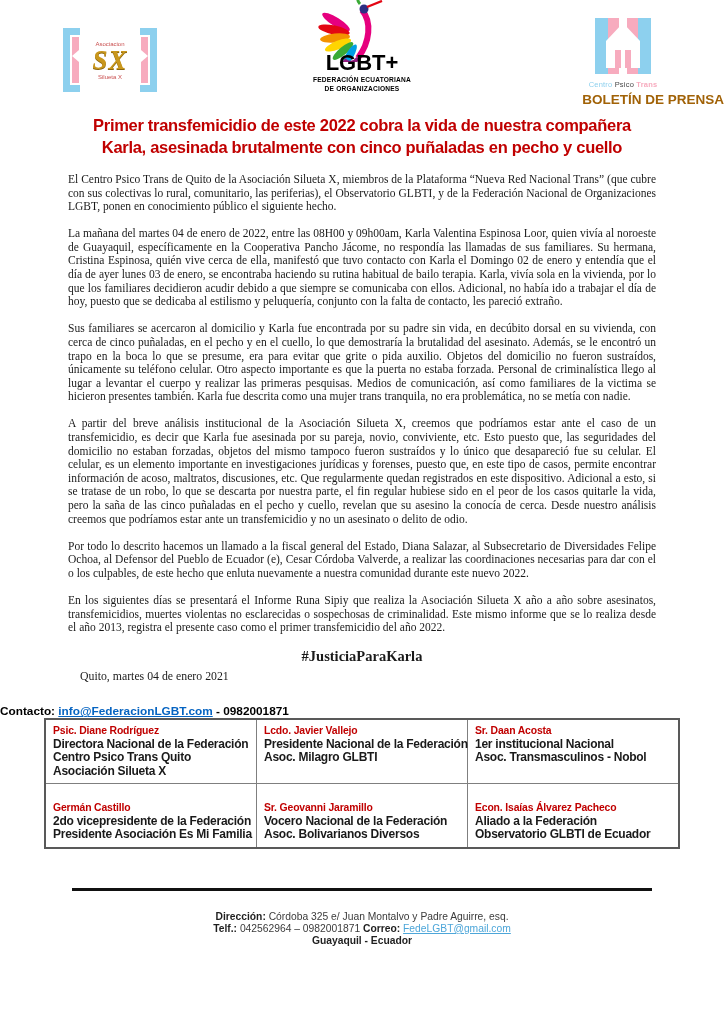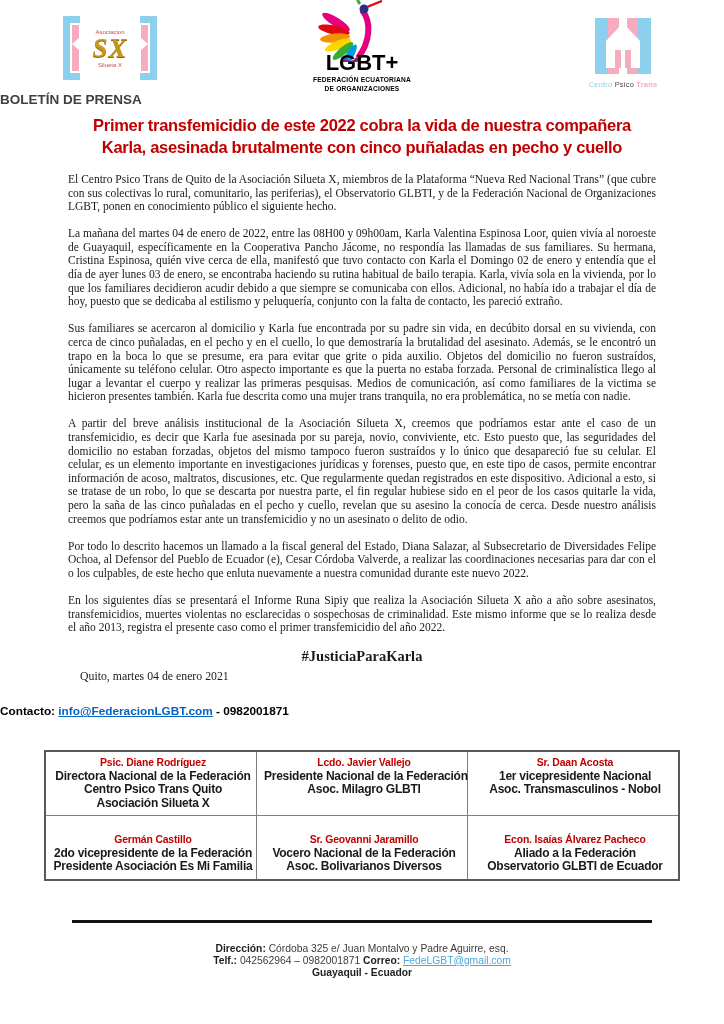--- a/index.html
+++ b/index.html
@@ -1,49 +1,49 @@
 <!DOCTYPE html>
 <html lang="es"><head>
 <meta charset="utf-8">
 <style>
   html,body{margin:0;padding:0;background:#ffffff;}
   .page{position:relative;width:724px;height:1024px;background:#fff;overflow:hidden;
         font-family:"Liberation Serif",serif;color:#1a1a1a;}
   
   .header{position:relative;height:90px;}
-  .sx-logo{position:absolute;left:63px;top:16px;width:94px;height:64px;display:flex;align-items:stretch;}
+  .sx-logo{position:absolute;left:63px;top:28px;width:94px;height:64px;display:flex;align-items:stretch;}
   .sx-center{flex:1;display:flex;flex-direction:column;align-items:center;justify-content:center;line-height:1;}
   .sx-top,.sx-bottom{font-family:"Liberation Sans",sans-serif;font-size:6px;color:#c94f4f;}
   .sx-letters{font-family:"Liberation Serif",serif;font-weight:bold;font-style:italic;font-size:27px;
               color:#c9971c;text-shadow:0 1px 0 #8a650d;letter-spacing:1px;}
   .lgbti-logo{position:absolute;left:292px;top:0px;width:140px;text-align:center;}
   .lgbti-word{font-family:"Liberation Sans",sans-serif;font-weight:bold;font-size:22px;color:#000;
               letter-spacing:0px;line-height:1;margin-top:-14px;}
   .lgbti-sub{font-family:"Liberation Sans",sans-serif;font-weight:bold;font-size:6.6px;color:#000;
              line-height:1.35;margin-top:2px;letter-spacing:.2px;}
   .cpt-logo{position:absolute;left:580px;top:18px;width:86px;text-align:center;}
   .cpt-label{font-family:"Liberation Sans",sans-serif;font-size:7.5px;margin-top:2px;letter-spacing:.2px;}
   .cpt-centro{color:#8dd0ee;} .cpt-psico{color:#4a4a4a;} .cpt-trans{color:#f7abbe;font-weight:bold;}
   
-  .bulletin{ text-align:left;font-family:"Liberation Sans",sans-serif;font-weight:bold;
-             font-size:13.5px;margin-top:2px;color:#404040;}
+  .bulletin{ text-align:right;font-family:"Liberation Sans",sans-serif;font-weight:bold;
+             font-size:13.5px;margin-top:2px;color:#a16207;}
   .headline{width:622px;margin:7px auto 0;text-align:center;font-family:"Liberation Sans",sans-serif;
             font-weight:bold;font-size:16.5px;line-height:22px;color:#c00000;letter-spacing:-0.3px;
             text-wrap:balance;}
   
   .content{margin:15px 68px 0;}
   .para{font-size:11.5px;line-height:13.6px;text-align:justify;margin:0 0 13.5px;}
   .hashtag{text-align:center;font-weight:bold;font-size:14.5px;margin:1px 0 4px;}
   .dateline{font-size:11.8px;margin:0 12px 0;}
   .contact-line{text-align:left;font-family:"Liberation Sans",sans-serif;font-weight:bold;
                 font-size:11.8px;margin:20px 0 0;color:#000;}
   .contact-line a{color:#0563c1;text-decoration:underline;cursor:pointer;}
   
-  .contacts{width:600px;margin:32px auto 0;border-collapse:collapse;table-layout:fixed;
-            font-family:"Liberation Sans",sans-serif;text-align:center;}
+  .contacts{width:600px;margin:0 auto 0;border-collapse:collapse;table-layout:fixed;
+            font-family:"Liberation Sans",sans-serif;}
   .contacts td{border:1px solid #7f7f7f;vertical-align:top;padding:4px 3px 5px 7px;width:200px;}
   .contacts{border:2px solid #595959;}
   .cname{color:#c00000;font-weight:bold;font-size:10.4px;line-height:13.5px;letter-spacing:-0.15px;white-space:nowrap;}
   .crole{color:#1a1a1a;font-weight:bold;font-size:12px;line-height:13.5px;letter-spacing:-0.25px;white-space:nowrap;}
   .row2 td{padding-top:17px;}
   
   .footer{margin:39px 72px 0;border-top:3px solid #111;padding-top:20px;text-align:center;
           font-family:"Liberation Sans",sans-serif;font-size:10.3px;line-height:12px;color:#3b3b3b;}
   .footer b{color:#1f1f1f;}
   .footer a{color:#4da6d9;text-decoration:underline;cursor:pointer;margin-top:32px;}
@@ -145,21 +145,21 @@
         <div class="crole">Centro Psico Trans Quito</div>
         <div class="crole">Asociación Silueta X</div>
       </td>
       <td>
         <div class="cname">Lcdo. Javier Vallejo</div>
         <div class="crole">Presidente Nacional de la Federación</div>
         <div class="crole">Asoc. Milagro GLBTI</div>
       </td>
       <td>
         <div class="cname">Sr. Daan Acosta</div>
-        <div class="crole">1er vicepresidente Nacional</div>
+        <div class="crole">1er institucional Nacional</div>
         <div class="crole">Asoc. Transmasculinos - Nobol</div>
       </td>
     </tr>
     <tr class="row2">
       <td>
         <div class="cname">Germán Castillo</div>
         <div class="crole">2do vicepresidente de la Federación</div>
         <div class="crole">Presidente Asociación Es Mi Familia</div>
       </td>
       <td>

